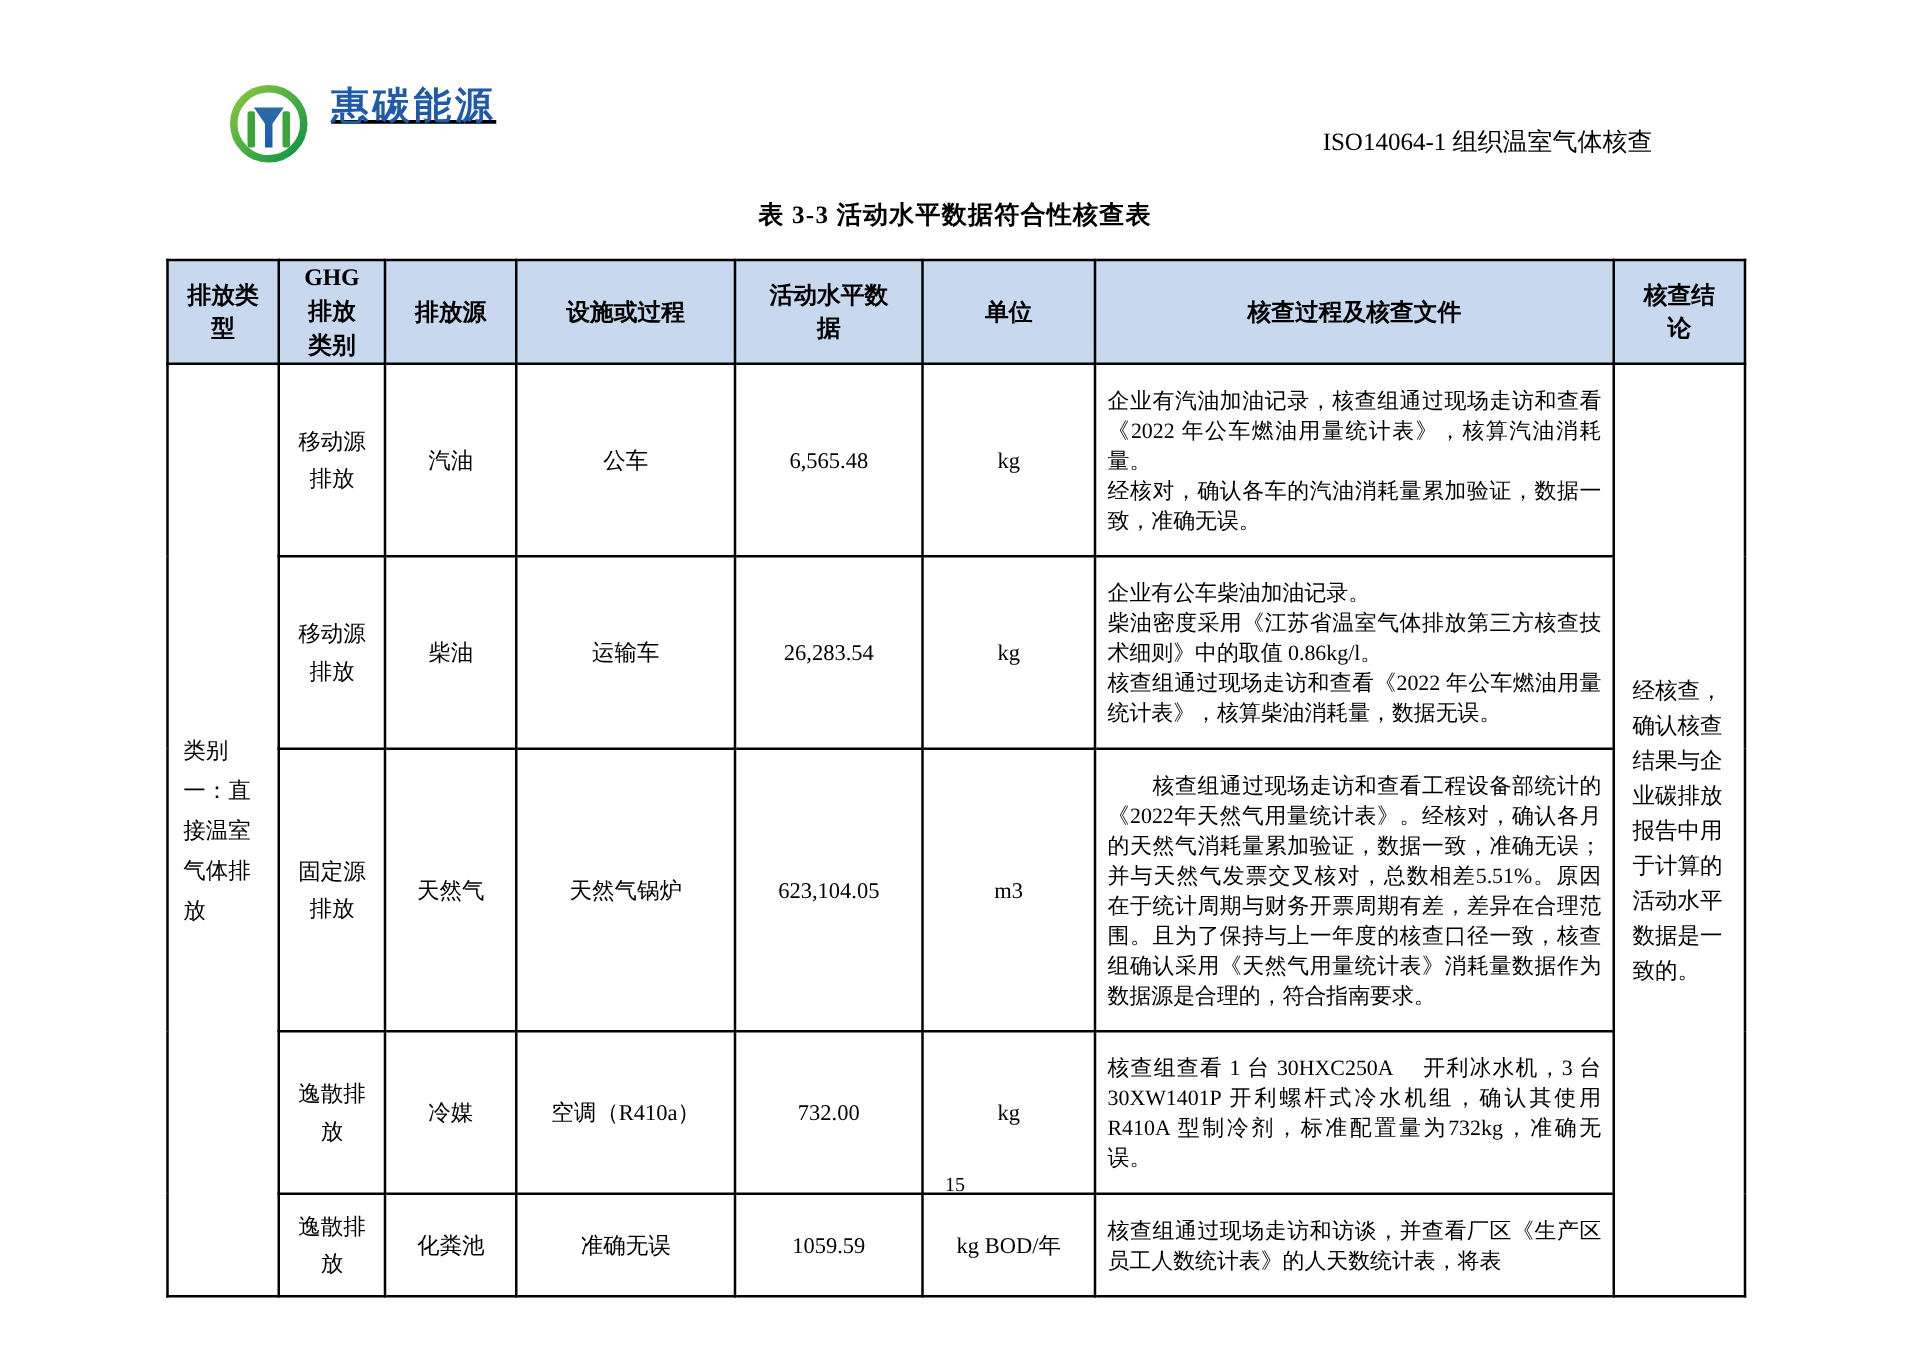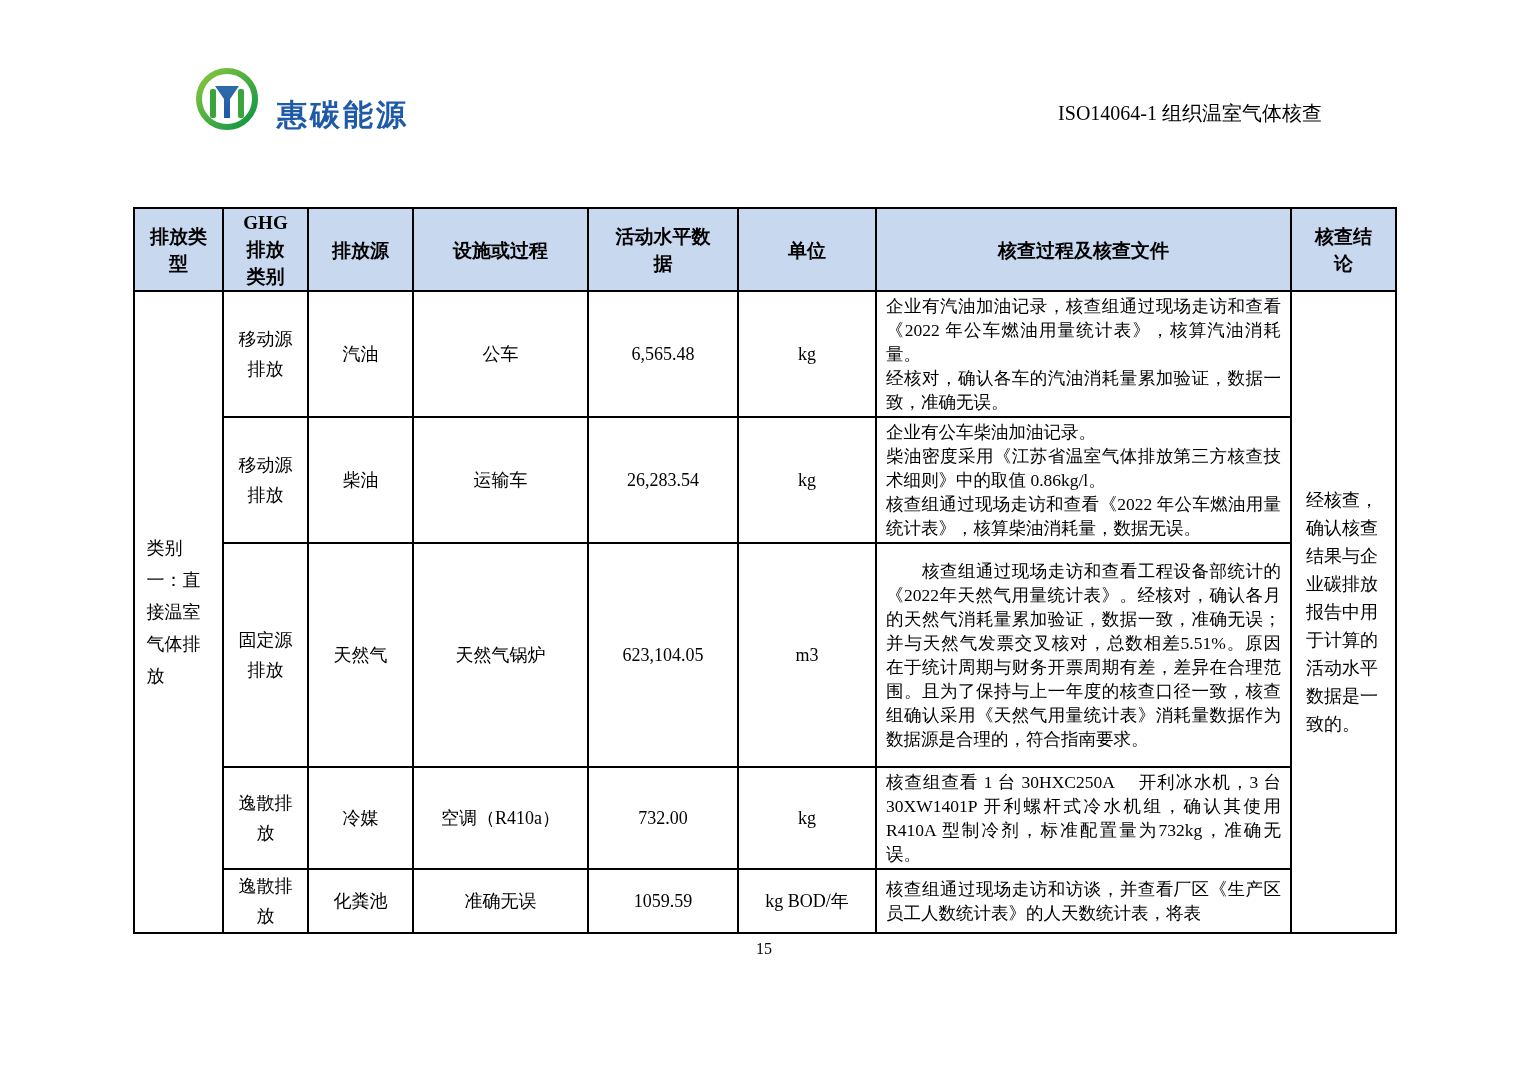--- a/index.html
+++ b/index.html
@@ -2,21 +2,21 @@
 <html><head>
 <meta charset="utf-8">
 <style>
   * { margin:0; padding:0; box-sizing:border-box; }
   html,body { background:#888; }
   .page {
     position:relative; width:1527px; height:1080px; background:#ffffff;
     margin:0 auto; overflow:hidden;
     font-family:"Liberation Serif","DejaVu Serif",serif; color:#000;
   }
-  .logo { position:absolute; left:191px; top:64px; display:flex; align-items:flex-end; }
+  .logo { position:absolute; left:179px; top:64px; display:flex; align-items:flex-start;text-decoration:underline; }
   .logo-text {
     margin-left:14px; font-size:30px; font-weight:700; color:#1e5aa8;
     font-family:"Liberation Sans","DejaVu Sans",sans-serif; letter-spacing:3px;
   }
   .doc-type { position:absolute; right:205px; top:100px; font-size:20px; }
   .table-title {
     position:absolute; left:133px; top:158px; width:1262px;
     text-align:center; font-size:20px; font-weight:bold; letter-spacing:1px;
   }
   table.vt {
@@ -35,21 +35,21 @@
   .hs8 { width:70px; }
   .vt td {
     font-size:18px; text-align:center; vertical-align:middle;
     padding:16px 6px; line-height:30px;
   }
   td.cat { padding:0; }
   td.cat .catspan { display:inline-block; width:64px; line-height:32px; text-align:left; }
   td.ghg { padding:0 8px; }
   td.process {
     font-size:17.5px; text-align:justify; vertical-align:middle;
-    padding:2px 9px; line-height:24px; white-space:pre-line;
+    padding:16px 9px; line-height:24px; white-space:pre-line;
   }
   td.concl { padding:0 14px; line-height:28px; text-align:left; }
   .page-number { position:absolute; left:133px; top:940px; width:1262px; text-align:center; font-size:16px; }
 </style>
 </head>
 <body>
 
 <div class="page">
 
   <div class="logo">
@@ -67,20 +67,21 @@
       <circle cx="36" cy="35" r="28" fill="none" stroke="url(#ringGrad)" stroke-width="6"></circle>
       <rect x="19" y="25" width="6" height="29" rx="2" fill="#3aa53a"></rect>
       <rect x="47" y="25" width="6" height="29" rx="2" fill="#3aa53a"></rect>
       <path d="M24 22 h24 l-9 13 v19 h-6 v-19 z" fill="url(#funGrad)"></path>
     </svg>
     <span class="logo-text">惠碳能源</span>
   </div>
 
   <div class="doc-type">ISO14064-1 组织温室气体核查</div>
 
+  <div class="table-title">表 3-3 活动水平数据符合性核查表</div>
 
   <table class="vt">
     <colgroup>
       <col style="width:89px">
         <col style="width:85px">
         <col style="width:105px">
       <col style="width:175px">
         <col style="width:150px">
         <col style="width:138px">
       <col style="width:415px">

